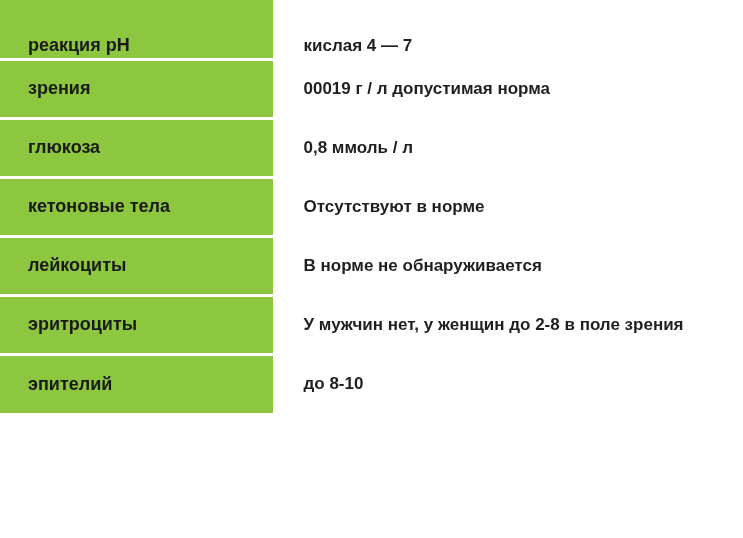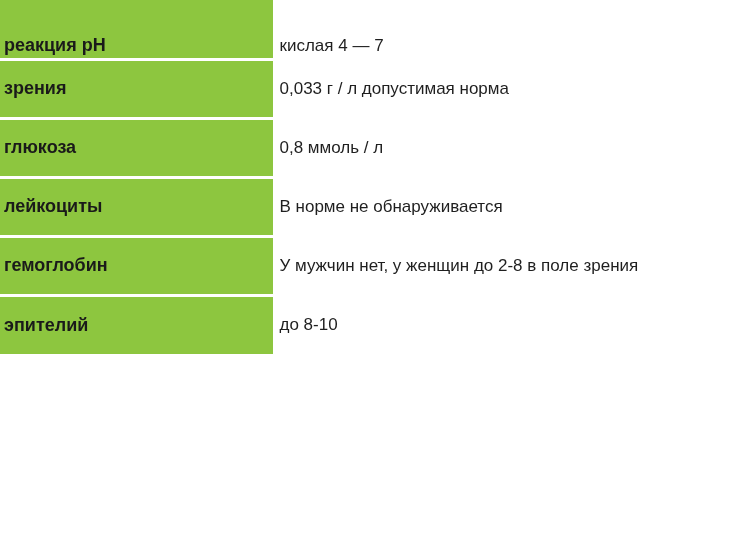--- a/index.html
+++ b/index.html
@@ -21,39 +21,39 @@
   }
   table.param-table {
     width: 743px;
     border-collapse: collapse;
     table-layout: fixed;
   }
   table.param-table tr {
     height: 59px;
   }
   table.param-table td {
-    padding: 0 4px;
+    padding: 0 28px;
     vertical-align: middle;
     border-bottom: 3px solid #ffffff;
     box-sizing: border-box;
   }
   td.param-name {
     width: 274px;
     background: #8dc63f;
     color: #1a1a1a;
     font-weight: bold;
     font-size: 18px;
     border-right: 3px solid #ffffff;
     padding-left: 18px;
   }
   td.param-value {
     width: 469px;
     background: #ffffff;
     color: #1f1f1f;
-    font-weight: normal;
+    font-weight: bold;
     font-size: 17px;
     padding-left: 16px;
   }
   
   tr.first-row {
     height: 29px;
   }
   tr.first-row td {
     vertical-align: bottom;
     padding-bottom: 2px;
@@ -67,32 +67,36 @@
 
 <div class="table-wrap">
   <table class="param-table">
     <tbody>
       <tr class="first-row">
         <td class="param-name">реакция pH</td>
         <td class="param-value">кислая 4 — 7</td>
       </tr>
       <tr>
         <td class="param-name">зрения</td>
-        <td class="param-value">0,033 г / л допустимая норма</td>
+        <td class="param-value">00019 г / л допустимая норма</td>
       </tr>
       <tr>
         <td class="param-name">глюкоза</td>
         <td class="param-value">0,8 ммоль / л</td>
       </tr>
       <tr>
+        <td class="param-name">кетоновые тела</td>
+        <td class="param-value">Отсутствуют в норме</td>
+      </tr>
+      <tr>
         <td class="param-name">лейкоциты</td>
         <td class="param-value">В норме не обнаруживается</td>
       </tr>
       <tr>
-        <td class="param-name">гемоглобин</td>
+        <td class="param-name">эритроциты</td>
         <td class="param-value">У мужчин нет, у женщин до 2-8 в поле зрения</td>
       </tr>
       <tr class="last-row">
         <td class="param-name">эпителий</td>
         <td class="param-value">до 8-10</td>
       </tr>
     </tbody>
   </table>
 </div>
 

